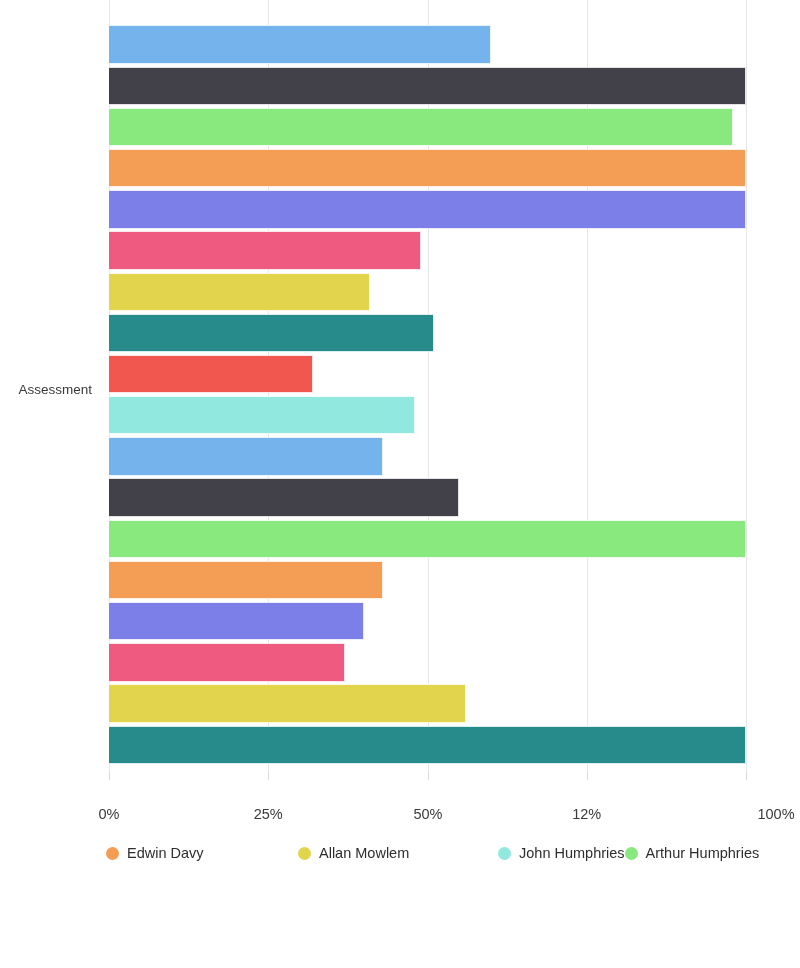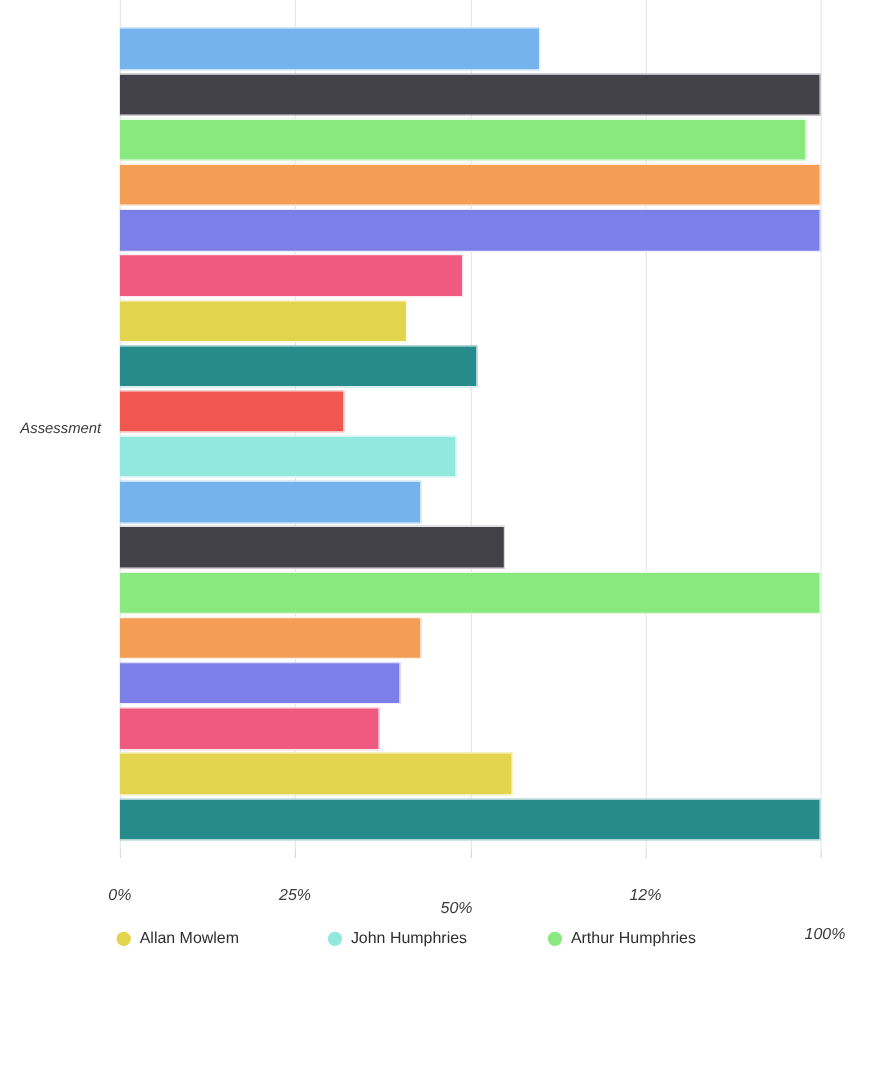--- a/index.html
+++ b/index.html
@@ -15,21 +15,20 @@
     height: 968px;
     overflow: hidden;
   }
 
   
   .plot-wrap {
     position: absolute;
     left: 0; top: 0;
     width: 800px;
     height: 800px;
-    font-style: italic;
   }
   .plot {
     position: absolute;
     left: 109px;
     top: 0px;
     width: 637px;          
     height: 772px;
   }
   .gridlines {
     position: absolute;
@@ -222,27 +221,31 @@
     <div class="ticks">
         <div class="tick" style="left: 0%;"></div>
         <div class="tick" style="left: 25%;"></div>
         <div class="tick" style="left: 50%;"></div>
         <div class="tick" style="left: 75%;"></div>
         <div class="tick" style="left: 100%;"></div>
       </div>
     <div class="ticklabels">
         <div class="ticklabel" style="left: 109px;">0%</div>
         <div class="ticklabel" style="left: 268.25px;">25%</div>
-        <div class="ticklabel" style="left: 415px; margin-top: 12px;">50%</div>
+        <div class="ticklabel" style="left: 428px;">50%</div>
         <div class="ticklabel" style="left: 586.75px;">12%</div>
-        <div class="ticklabel" style="left: 750px; margin-top: 36px;">100%</div>
+        <div class="ticklabel" style="left: 776px;">100%</div>
       </div>
   </div>
 
   <div class="legend">
+      <div class="legend-item">
+        <span class="legend-swatch" style="background: rgb(244, 157, 85);"></span>
+        <span class="legend-label">Edwin Davy</span>
+      </div>
       <div class="legend-item">
         <span class="legend-swatch" style="background: rgb(227, 212, 77);"></span>
         <span class="legend-label">Allan Mowlem</span>
       </div>
       <div class="legend-item">
         <span class="legend-swatch" style="background: rgb(144, 232, 222);"></span>
         <span class="legend-label">John Humphries</span>
       </div>
       <div class="legend-item">
         <span class="legend-swatch" style="background: rgb(137, 233, 126);"></span>

